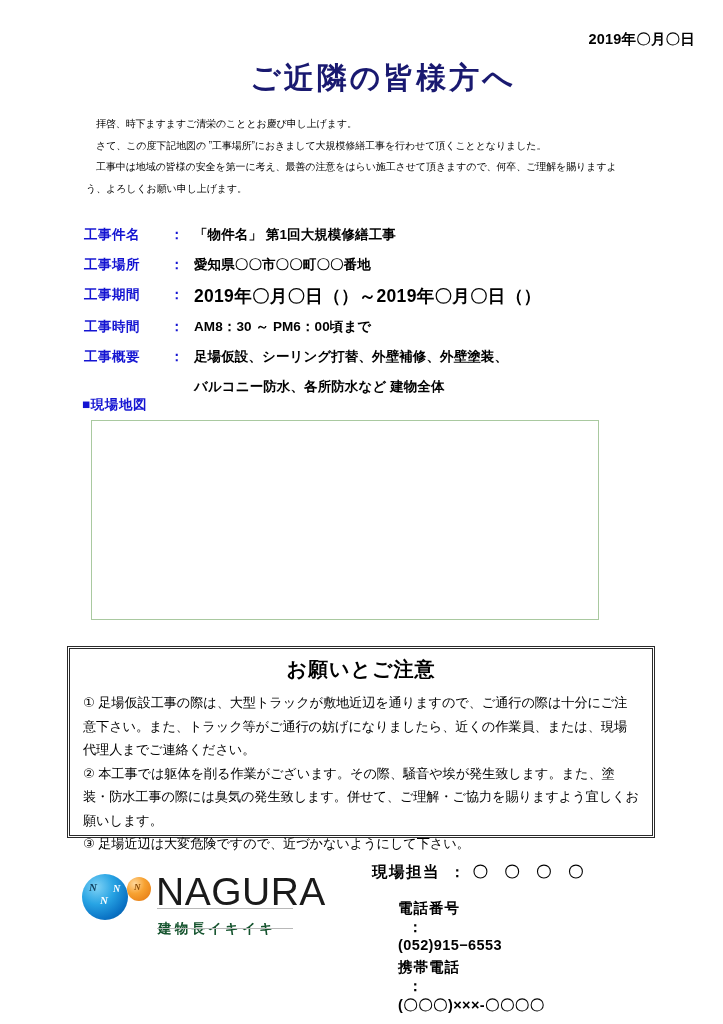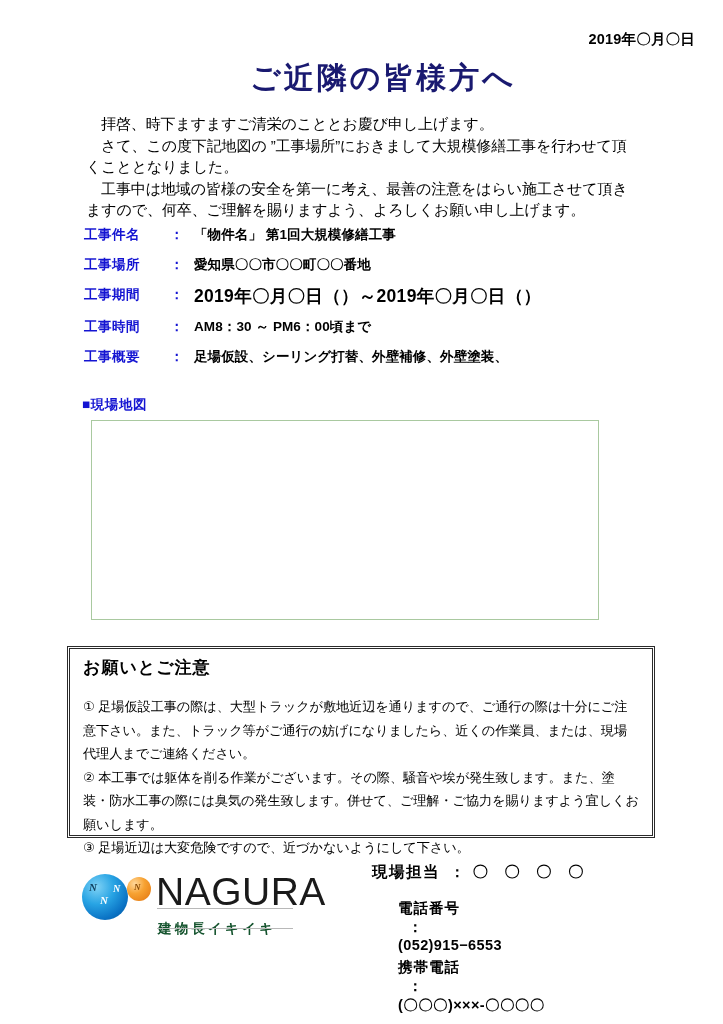--- a/index.html
+++ b/index.html
@@ -48,21 +48,21 @@
     letter-spacing: 3px;
     padding-left: 43px;
   }
 
   
   .greeting {
     position: absolute;
     left: 86px;
     top: 113px;
     width: 548px;
-    font-size: 15px;
+    font-size: 10px;
     line-height: 21.5px;
     letter-spacing: -0.1px;
   }
   .greeting p {
     margin: 0;
     text-indent: 1em;
   }
 
   
   .details {
@@ -139,24 +139,25 @@
     left: 67px;
     top: 646px;
     width: 588px;
     height: 192px;
     box-sizing: border-box;
     border: 3px double #2b2b2b;
     background: #ffffff;
     padding: 7px 13px 6px 13px;
   }
   .notice-title {
-    font-size: 17px;
+    text-align: center;
+    font-size: 20px;
     font-weight: bold;
     letter-spacing: 1px;
-    margin-bottom: 16px;
+    margin-bottom: 8px;
   }
   .notice-list {
     font-size: 13.2px;
     line-height: 23.5px;
     letter-spacing: -0.1px;
   }
   .notice-list p {
     margin: 0;
     text-indent: 0;
   }
@@ -312,20 +313,21 @@
       <div class="detail-label">工事時間</div>
       <div class="detail-colon">：</div>
       <div class="detail-value">AM8：30 ～ PM6：00頃まで</div>
     </div>
 
     <div class="detail-row">
       <div class="detail-label">工事概要</div>
       <div class="detail-colon">：</div>
       <div class="detail-value">
         <span>足場仮設、シーリング打替、外壁補修、外壁塗装、</span>
+        <span class="line2">バルコニー防水、各所防水など 建物全体</span>
       </div>
     </div>
 
   </div>
 
   <div class="map-heading">■現場地図</div>
   <div class="map-box"></div>
 
   <div class="notice-box">
     <div class="notice-title">お願いとご注意</div>

